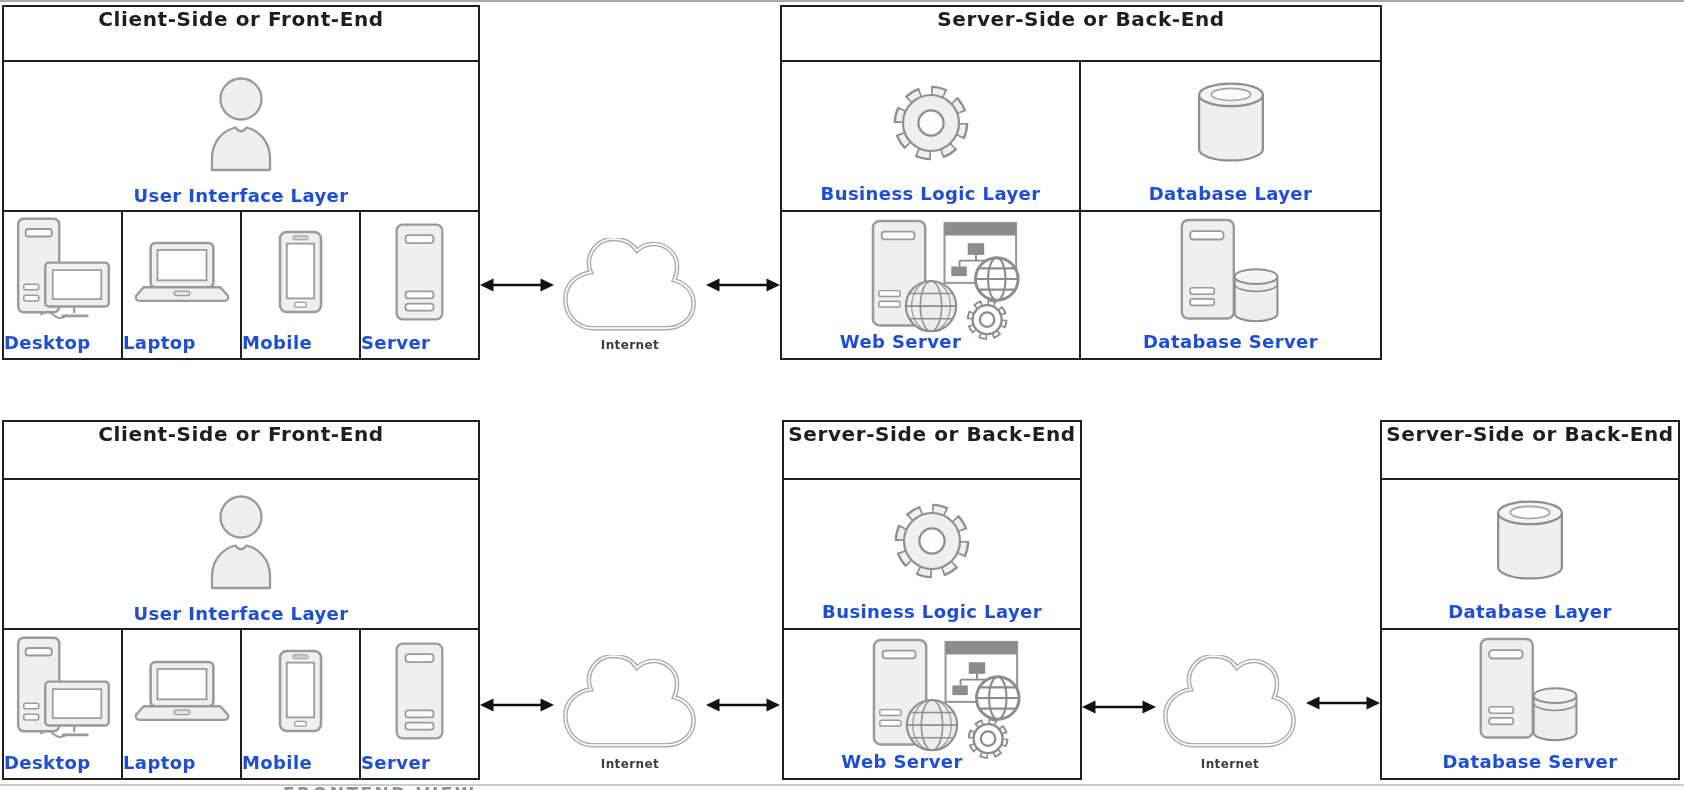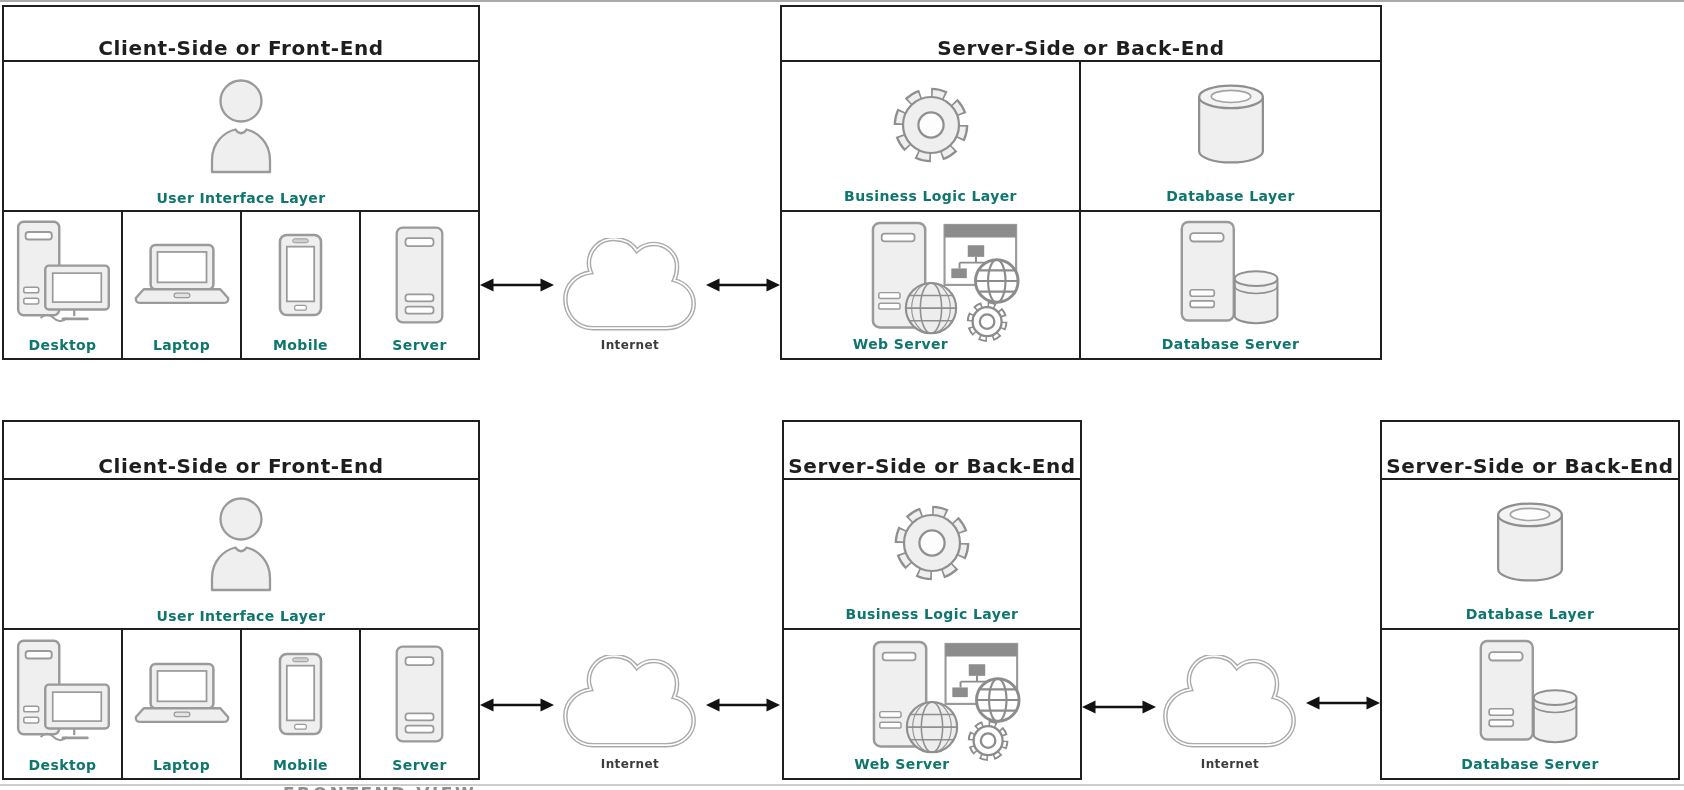--- a/index.html
+++ b/index.html
@@ -4,31 +4,31 @@
 <style>
   html,body{margin:0;padding:0;background:#fff;}
   .canvas{position:relative;width:1684px;height:790px;background:#ffffff;overflow:hidden;
           font-family:"DejaVu Sans","Liberation Sans",sans-serif;}
   .edge-top{position:absolute;left:0;top:0;width:1684px;height:2px;background:#a9a9a9;}
   .sep-line{position:absolute;left:0;top:784px;width:1684px;height:2px;background:#cdcdcd;}
 
   .box{position:absolute;border:2px solid #1f1f1f;background:#fff;box-sizing:border-box;
        display:flex;flex-direction:column;}
   .box-header{flex:0 0 auto;height:55px;border-bottom:2px solid #1f1f1f;box-sizing:border-box;
-              display:flex;align-items:flex-end;justify-content:center;}
+              display:flex;align-items:flex-start;justify-content:center;}
   .box-header.tall{height:58px;}
   .hdr{font-size:20px;font-weight:bold;color:#1e1e1e;letter-spacing:.6px;white-space:nowrap;}
-  .lbl{font-size:14px;font-weight:bold;color:#0f766e;letter-spacing:.4px;white-space:nowrap;}
+  .lbl{font-size:18px;font-weight:bold;color:#1d4ed8;letter-spacing:.4px;white-space:nowrap;}
 
   .ui-section{flex:0 0 auto;height:150px;border-bottom:2px solid #1f1f1f;box-sizing:border-box;
               display:flex;flex-direction:column;align-items:center;justify-content:flex-end;
               padding-bottom:4px;}
   .device-row{flex:1;display:flex;}
   .device-cell{flex:1;border-right:2px solid #1f1f1f;box-sizing:border-box;display:flex;
-               flex-direction:column;align-items:center;justify-content:flex-end;padding-bottom:5px;}
+               flex-direction:column;justify-content:flex-end;padding-bottom:5px;}
   .device-cell:last-child{border-right:none;}
   .icon-wrap{flex:1;display:flex;align-items:center;justify-content:center;}
 
   .grid2{flex:1;display:grid;grid-template-columns:1fr 1fr;grid-template-rows:150px 1fr;}
   .gcell{box-sizing:border-box;display:flex;flex-direction:column;align-items:center;
          justify-content:flex-end;padding-bottom:6px;min-width:0;min-height:0;}
   .gcell.br{border-right:2px solid #1f1f1f;}
   .gcell.bb{border-bottom:2px solid #1f1f1f;}
   .sect{flex:0 0 auto;height:150px;border-bottom:2px solid #1f1f1f;box-sizing:border-box;
         display:flex;flex-direction:column;align-items:center;justify-content:flex-end;padding-bottom:6px;}

